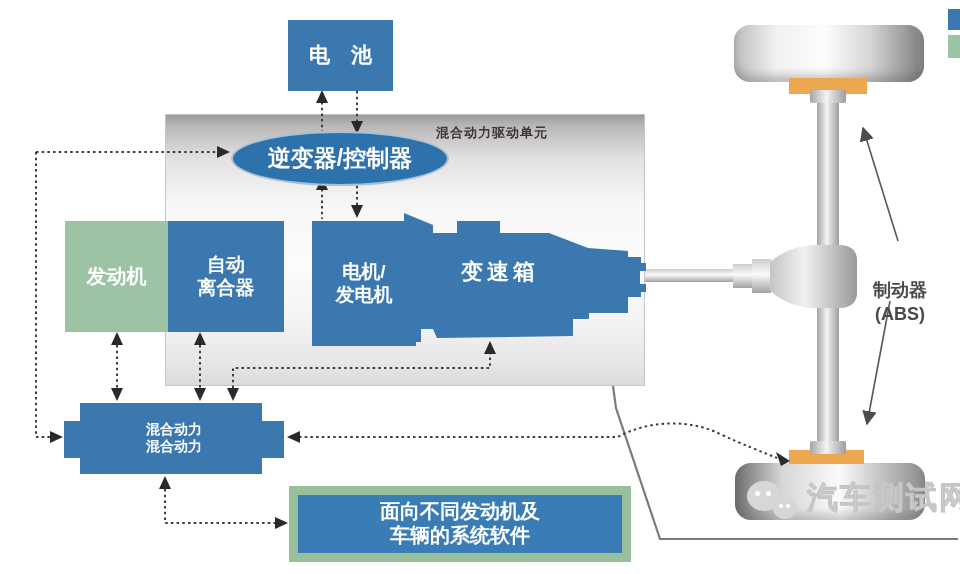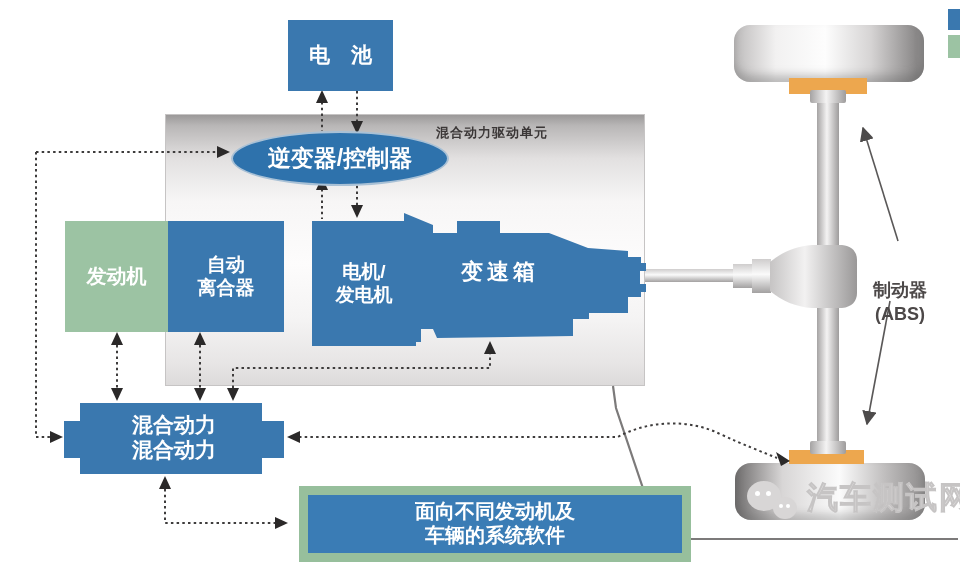--- a/index.html
+++ b/index.html
@@ -18,22 +18,22 @@
            font-size:21px;z-index:3;}
   .ellipse{left:231px;top:131px;width:214px;height:51px;border-radius:50%;
            background:var(--blue_deep,#2e72ac);border:2px solid #a9c1d6;font-size:23px;z-index:3;}
   .engine{left:65px;top:221px;width:103px;height:111px;background:var(--green,#9cc3a3);
           font-size:20px;z-index:3;}
   .clutch{left:168px;top:221px;width:116px;height:111px;background:var(--blue,#3a78af);
           font-size:19px;z-index:3;}
   .motor{left:286px;top:221px;width:104px;height:125px;background:var(--blue,#3a78af);
          font-size:19px;z-index:3;margin-left:26px;}
   .trans-label{left:428px;top:252px;width:144px;height:40px;font-size:22px;letter-spacing:4px;z-index:3;}
-  .module-label{left:64px;top:406px;width:220px;height:64px;font-size:21px;z-index:3;}
-  .software{left:299px;top:486px;width:392px;height:76px;background:var(--green_frame,#97bf9c);z-index:3;}
+  .module-label{left:64px;top:406px;width:220px;height:64px;font-size:14px;z-index:3;}
+  .software{left:289px;top:486px;width:342px;height:76px;background:var(--green_frame,#97bf9c);z-index:3;}
   .software-inner{left:9px;top:9px;right:9px;bottom:9px;background:#3a7cb5;font-size:20px;}
   .abs-label{left:852px;top:246px;width:96px;text-align:center;color:#4c4848;font-weight:bold;
              font-size:18px;line-height:1.35;z-index:3;margin-top:32px;}
   
   .wheel{width:190px;height:57px;border-radius:16px;z-index:1;}
   .wheel.top{left:734px;top:25px;
       background:linear-gradient(to right,#bdbbbb,#f2f1f1 22%,#fdfdfd 48%,#d6d4d4 72%,#8a8888 96%);
       box-shadow:inset 0 -7px 9px rgba(90,90,90,.35);}
   .wheel.bottom{left:735px;top:463px;
       background:linear-gradient(to right,#6f6d6d,#d8d6d6 25%,#fbfbfb 55%,#c2c0c0 78%,#8d8b8b);

